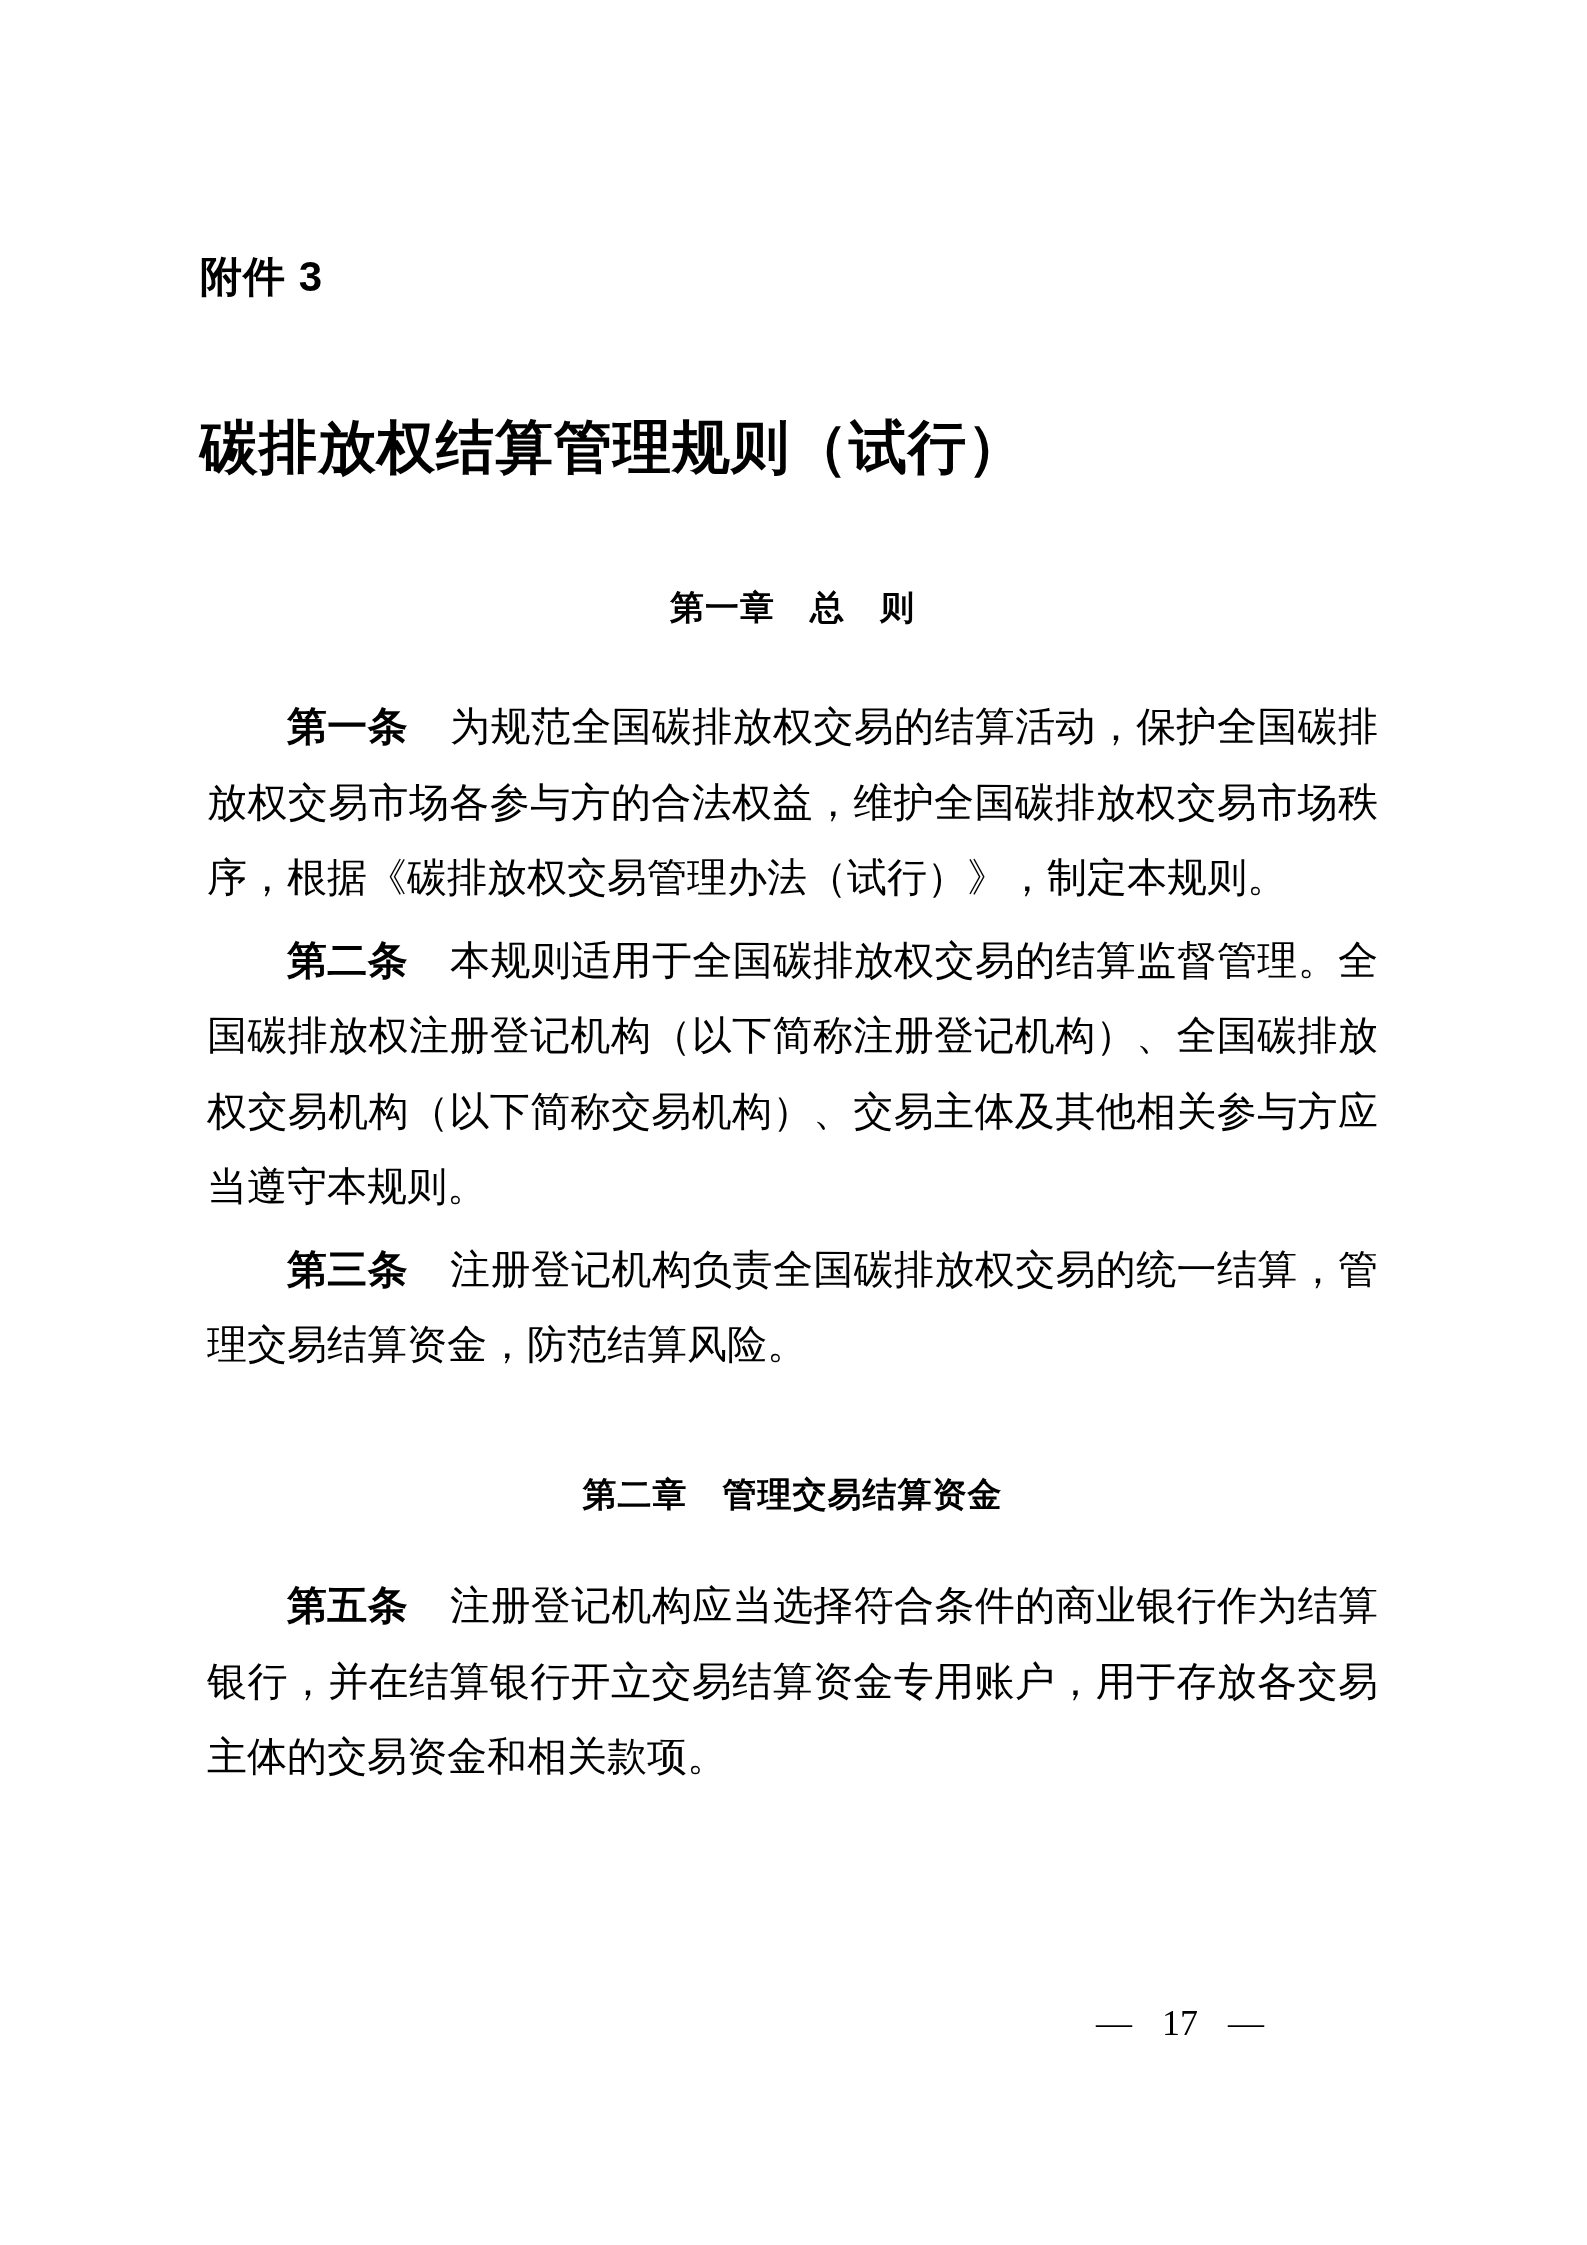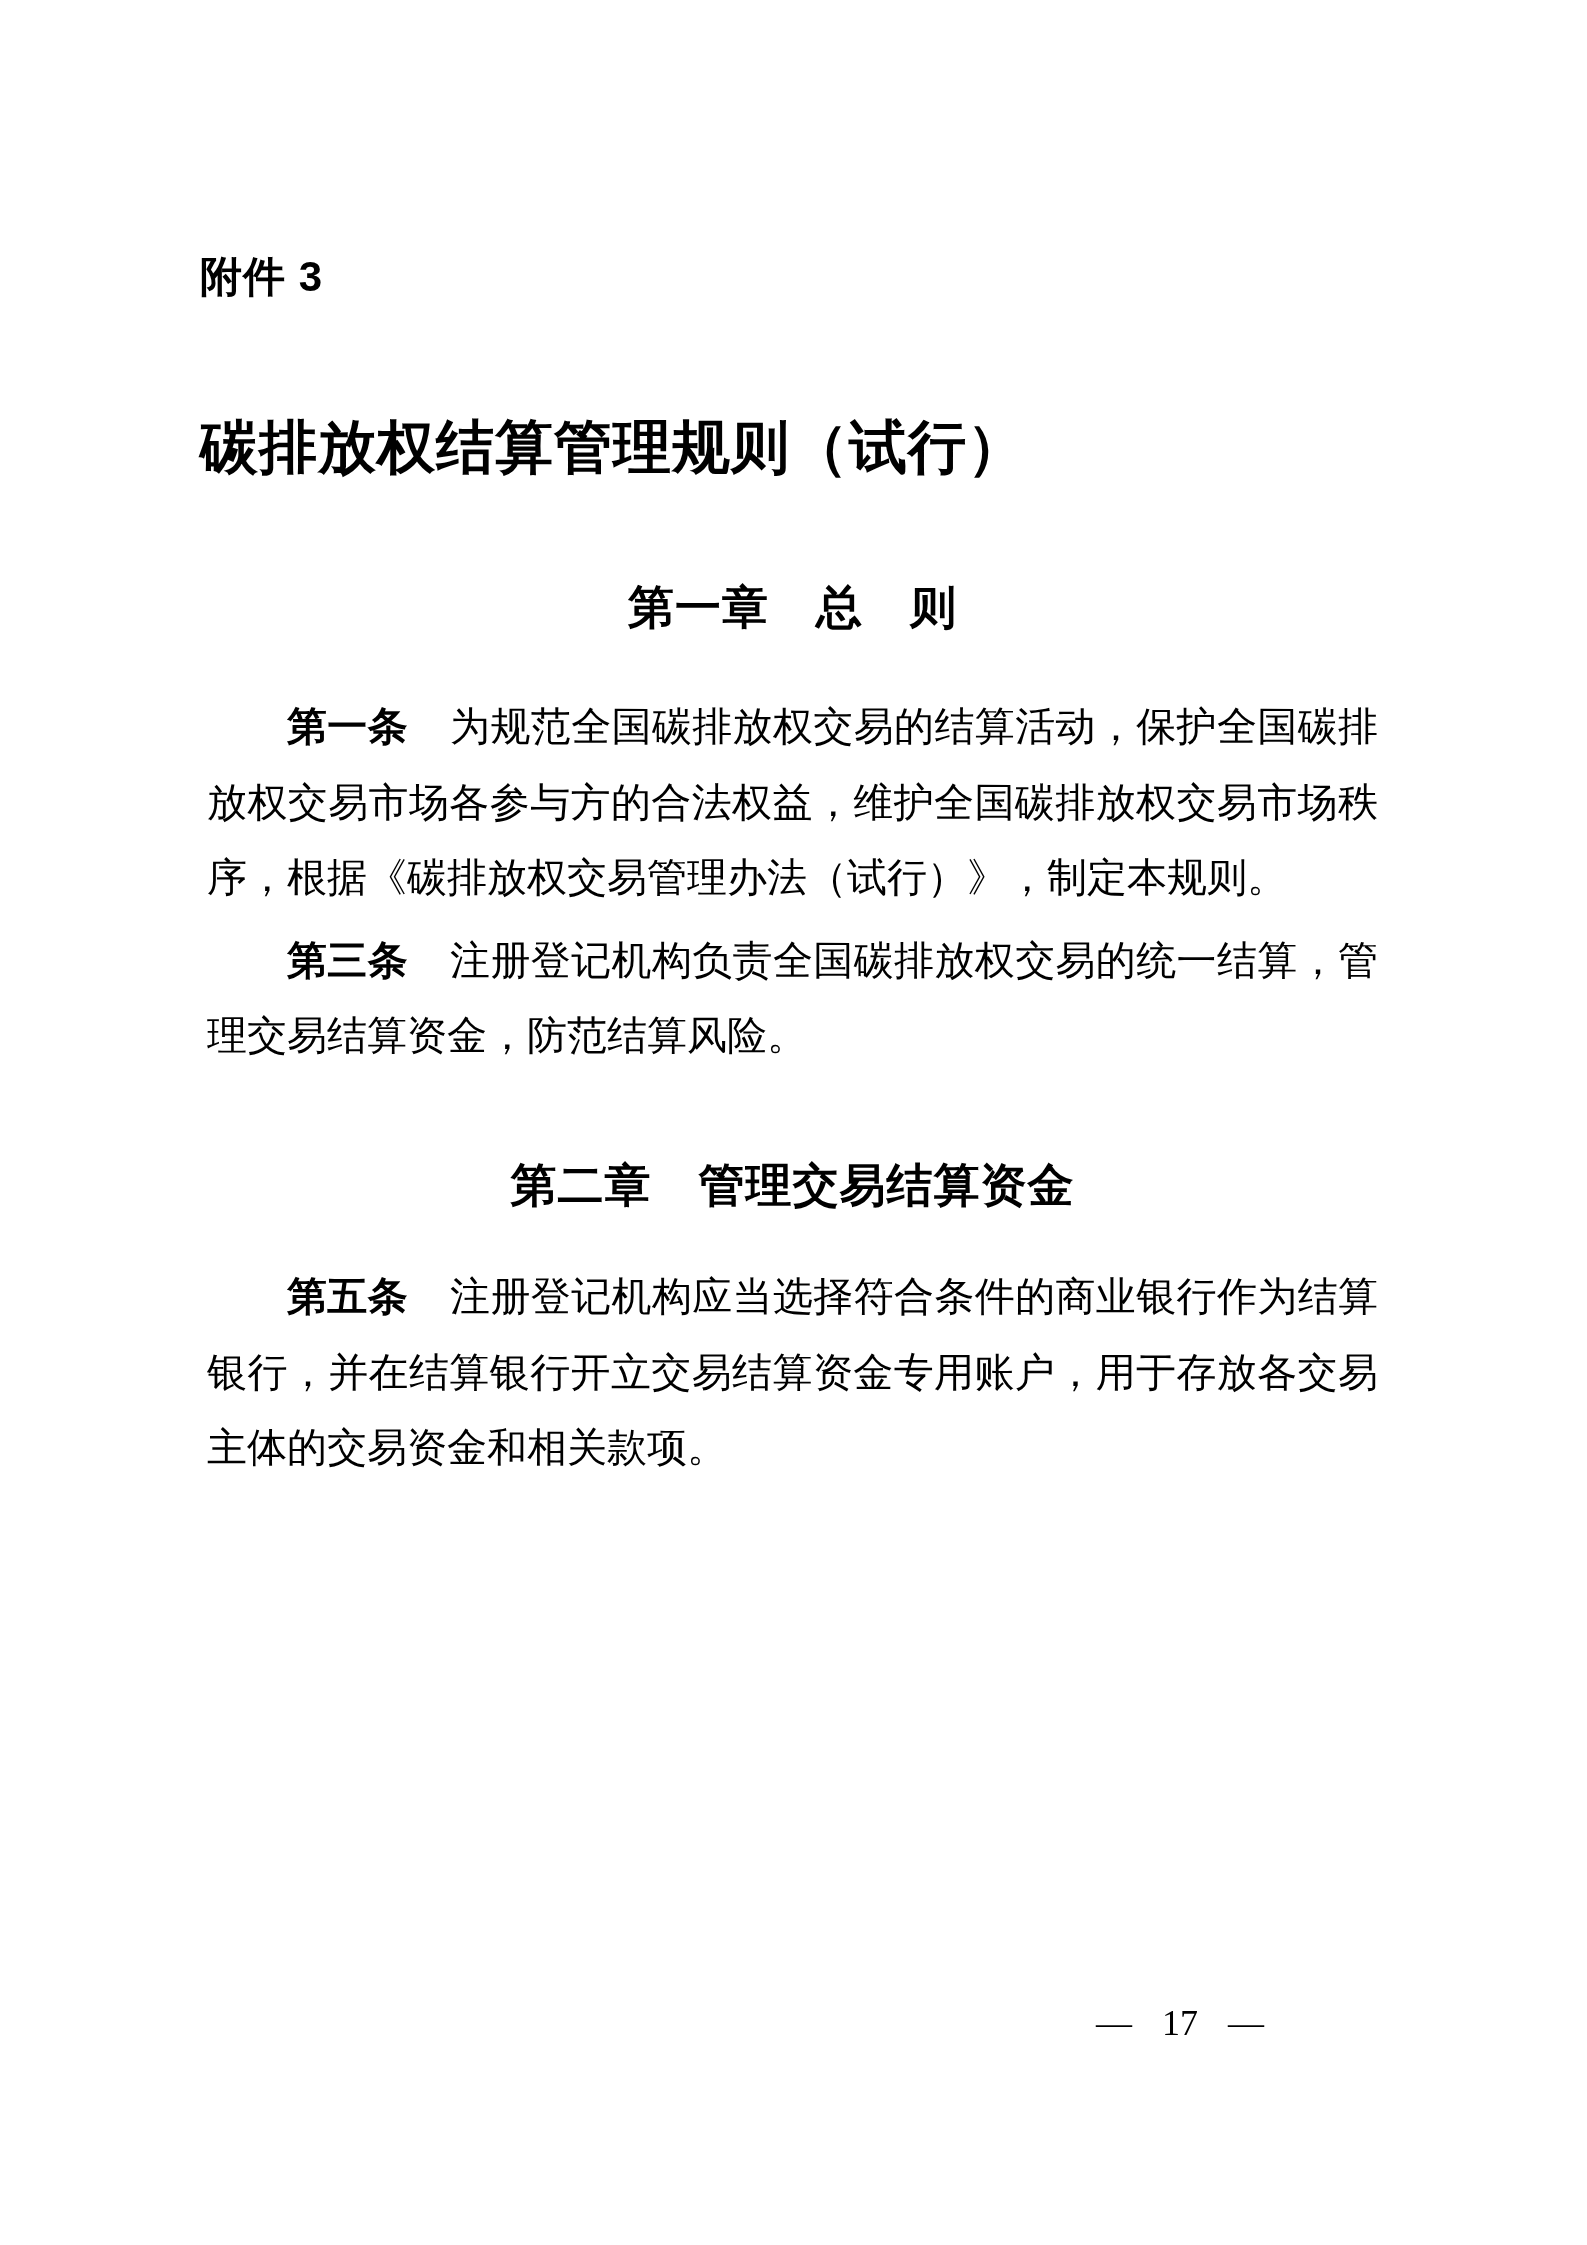--- a/index.html
+++ b/index.html
@@ -36,21 +36,21 @@
     font-family: "Liberation Sans", sans-serif;
     font-weight: bold;
     font-size: 58px;
     line-height: 70px;
     letter-spacing: 1px;
     white-space: nowrap;
   }
   .chapter-heading {
     font-family: "Liberation Sans", sans-serif;
     font-weight: bold;
-    font-size: 46px;
+    font-size: 34px;
     text-align: center;
     letter-spacing: 1px;
   }
   .chapter-1 {
     position: absolute;
     left: 200px;
     width: 1185px;
     top: 570px;
     margin: 0;
     line-height: 75px;
@@ -101,20 +101,23 @@
   <h1 class="doc-title">碳排放权结算管理规则（试行）</h1>
 
   <h2 class="chapter-heading chapter-1">第一章　总　则</h2>
 
   <div class="body-col">
 
     <p class="article">
       <span class="article-label">第一条</span><span class="article-text">为规范全国碳排放权交易的结算活动，保护全国碳排放权交易市场各参与方的合法权益，维护全国碳排放权交易市场秩序，根据《碳排放权交易管理办法（试行）》，制定本规则。</span>
     </p>
 
+    <p class="article">
+      <span class="article-label">第二条</span><span class="article-text">本规则适用于全国碳排放权交易的结算监督管理。全国碳排放权注册登记机构（以下简称注册登记机构）、全国碳排放权交易机构（以下简称交易机构）、交易主体及其他相关参与方应当遵守本规则。</span>
+    </p>
 
     <p class="article">
       <span class="article-label">第三条</span><span class="article-text">注册登记机构负责全国碳排放权交易的统一结算，管理交易结算资金，防范结算风险。</span>
     </p>
 
 
     <h2 class="chapter-heading chapter-2">第二章　管理交易结算资金</h2>
 
     <p class="article">
       <span class="article-label">第五条</span><span class="article-text">注册登记机构应当选择符合条件的商业银行作为结算银行，并在结算银行开立交易结算资金专用账户，用于存放各交易主体的交易资金和相关款项。</span>

